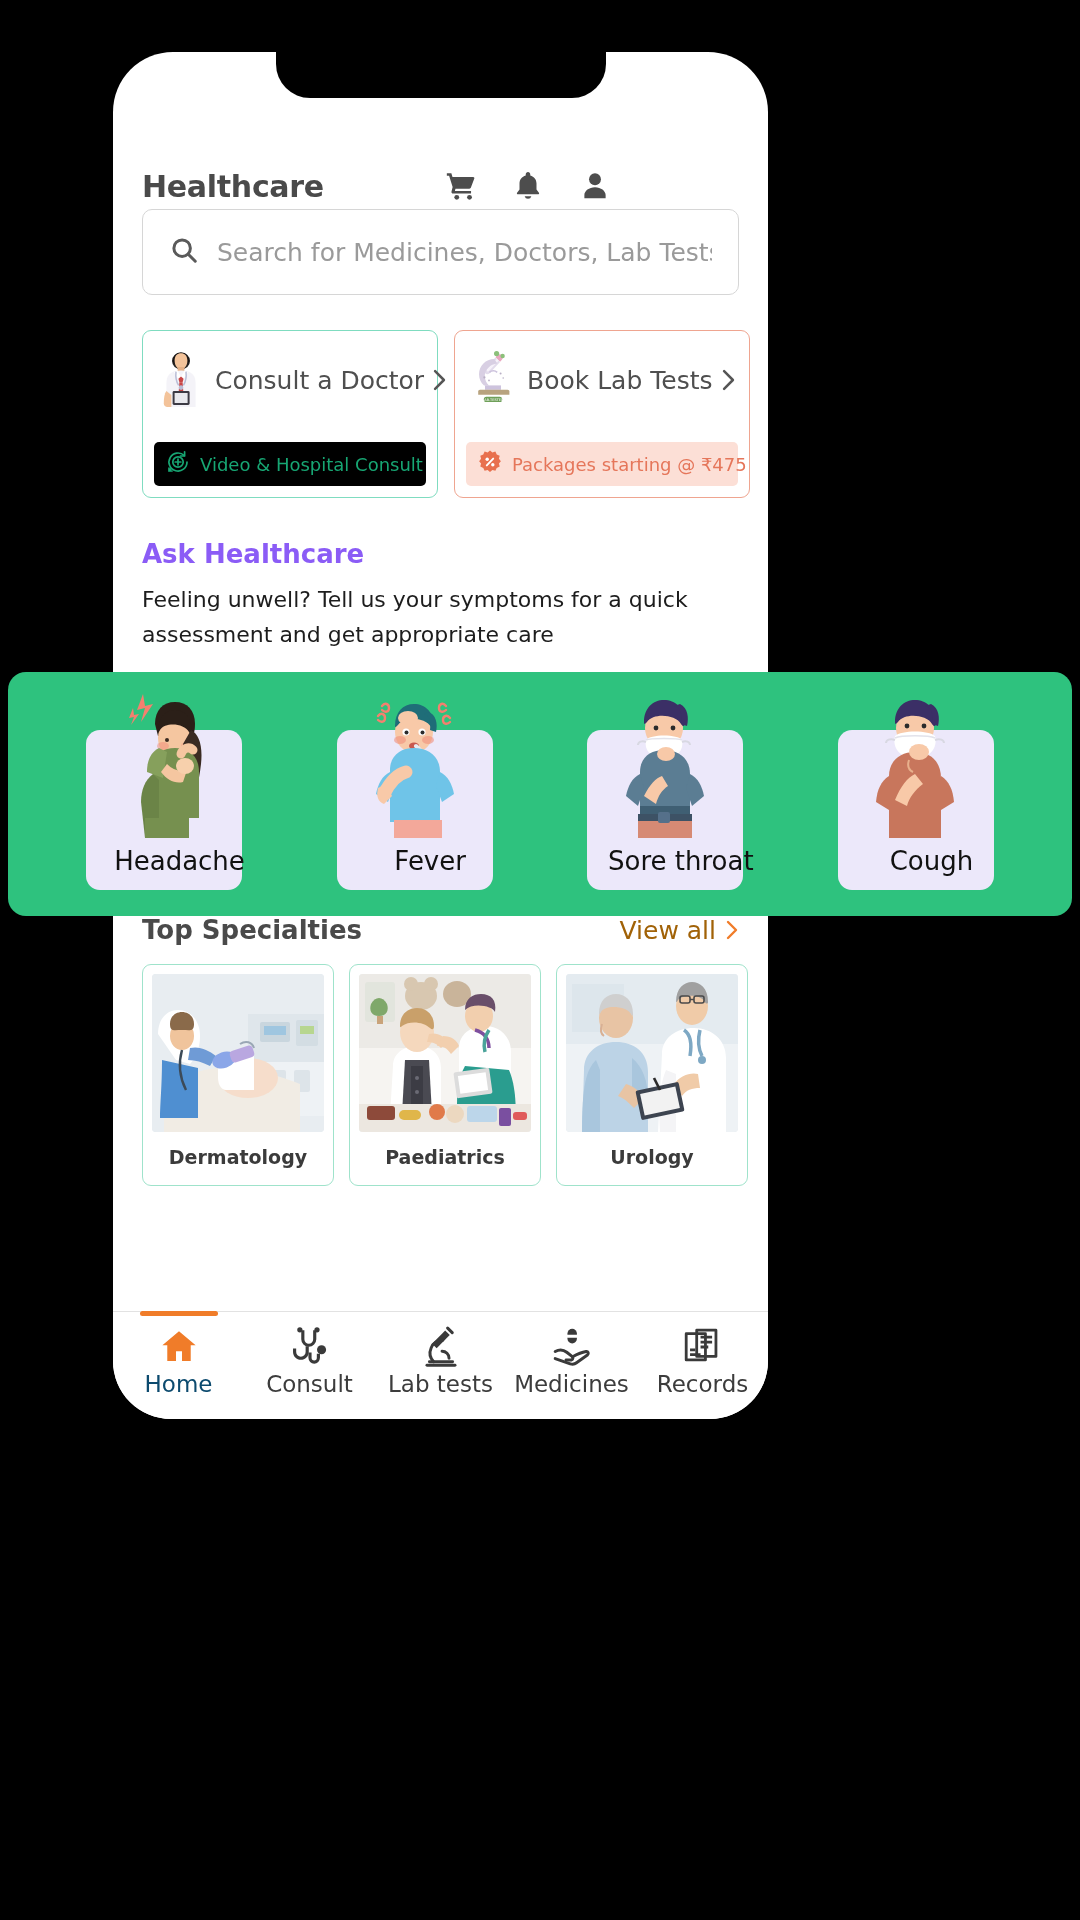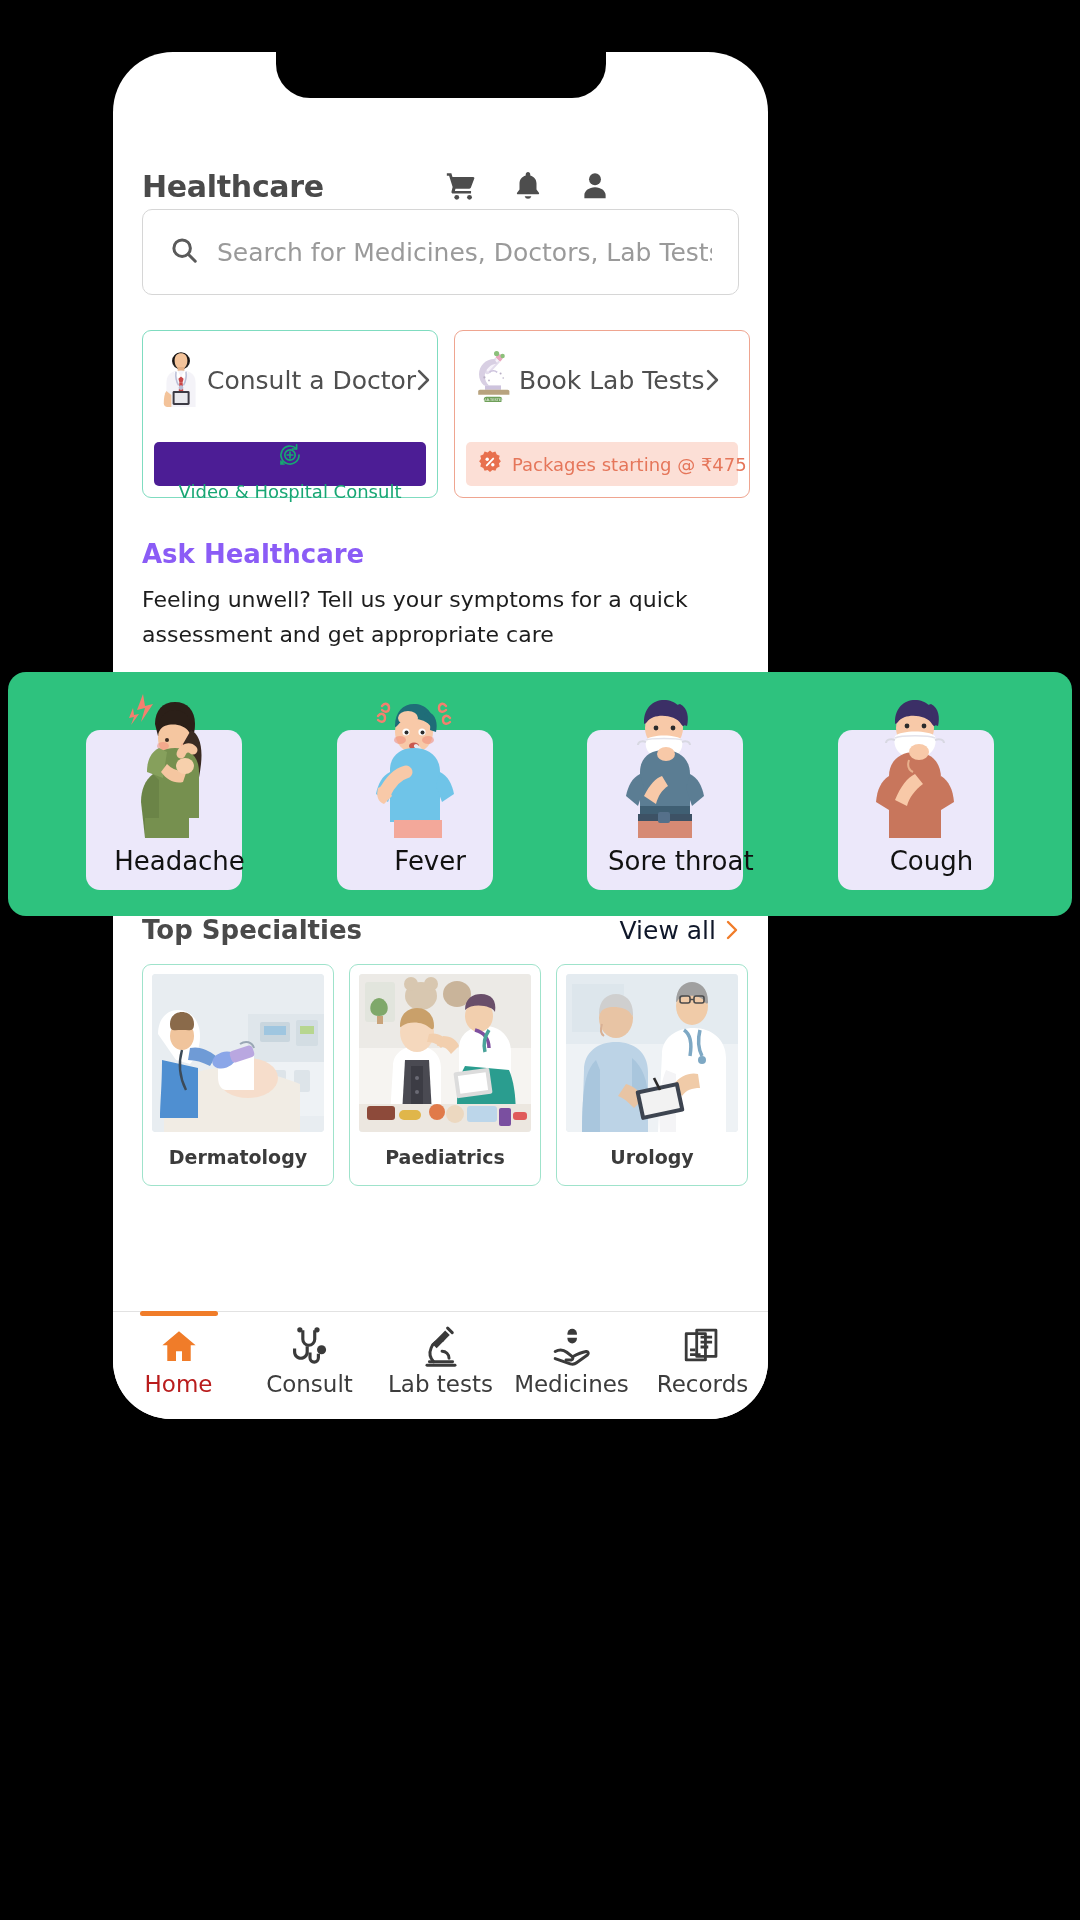--- a/index.html
+++ b/index.html
@@ -48,29 +48,29 @@
     position:absolute; left:29px; top:278px; width:607px; height:168px;
     display:flex; gap:16px;
   }
   .qcard {
     width:296px; border-radius:9px; background:#fff; position:relative;
     display:flex; flex-direction:column; justify-content:space-between;
     padding:14px 0 0 0;
   }
   .qcard.teal  { border:1px solid #7fdcc0; }
   .qcard.coral { border:1px solid #efa590; }
-  .qcard-top { display:flex; align-items:center; padding:4px 10px 0 12px; }
+  .qcard-top { display:flex; align-items:center; gap:8px; padding:4px 10px 0 12px; }
   .qcard-illus { width:52px; height:58px; flex:0 0 auto; }
   .qcard-title { font-size:25px; color:#4f4f4f; white-space:nowrap; }
   .qchev { width:15px; height:22px; color:#555; flex:0 0 auto; }
   .qbadge {
     margin:0 11px 11px 11px; height:44px; border-radius:5px;
     display:flex; align-items:center; gap:9px; padding:0 11px;
   }
-  .qbadge.teal  { background:#4c1d95;flex-direction:column; }
+  .qbadge.teal  { background:#000000; }
   .qbadge.coral { background:#fcdfd6; }
   .qbadge-txt { font-size:18px; white-space:nowrap; }
   .qbadge.teal .qbadge-txt  { color:#17a673; }
   .qbadge.coral .qbadge-txt { color:#e5765a; }
   .qbadge-ic { width:26px; height:26px; flex:0 0 auto; }
 
   
   .ask-title {
     position:absolute; left:29px; top:487px; font-size:26px; font-weight:bold;
     color:#8b5cf6;
@@ -99,21 +99,21 @@
     bottom:52px; width:110px; height:150px; pointer-events:none;
   }
 
   
   .spec-head {
     position:absolute; left:29px; top:858px; width:597px; height:40px;
     display:flex; align-items:center; justify-content:space-between;
   }
   .spec-title { font-size:26px; font-weight:bold; color:#4a4a4a; }
   .view-all { display:flex; align-items:center; gap:9px; }
-  .view-all-txt { font-size:25px; color:#0f172a;margin-left:11px; }
+  .view-all-txt { font-size:25px; color:#a16207;margin-left:11px; }
   .view-all-chev { width:14px; height:20px; color:#f07c29; }
 
   .spec-row {
     position:absolute; left:29px; top:912px; width:607px; height:278px;
     display:flex; gap:15px;
   }
   .spec-card {
     width:192px; height:222px; border:1px solid #9fe3cb; border-radius:9px;
     background:#fff; overflow:hidden; display:flex; flex-direction:column;
     align-items:center;
@@ -126,21 +126,21 @@
   .bottom-nav {
     position:absolute; left:0; bottom:0; width:655px; height:108px;
     border-top:1px solid #e2e2e2; background:#fff;
     display:flex; align-items:flex-start; justify-content:space-around;
     padding-top:14px;
   }
   .nav-item { width:118px; display:flex; flex-direction:column; align-items:center; gap:3px;
     position:relative; }
   .nav-ic { width:42px; height:42px; color:#3a3a3a; }
   .nav-label { font-size:23px; color:#3c3c3c; }
-  .nav-item.active .nav-label { color:#b91c1c; }
+  .nav-item.active .nav-label { color:#0c4a6e; }
   .nav-item.active .nav-ic { color:#f07c29; }
   .nav-indicator {
     position:absolute; top:-15px; left:50%; transform:translateX(-50%);
     width:78px; height:5px; background:#f07c29; border-radius:3px;
   }
 </style>
 </head>
 <body>
 
 <div id="stage">

